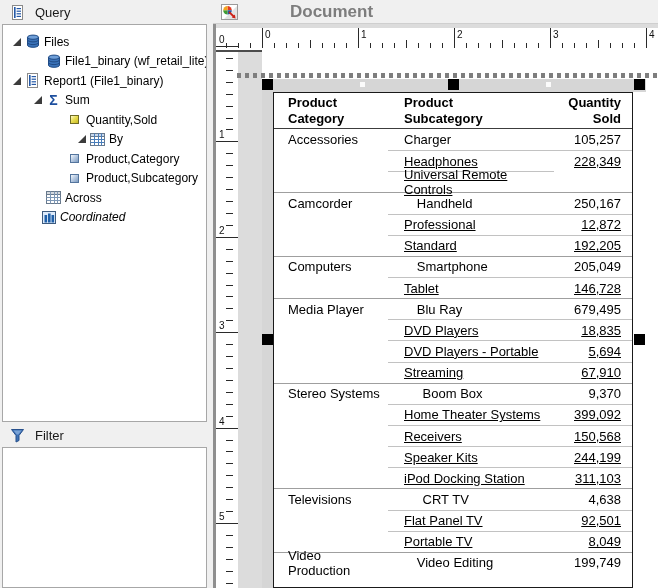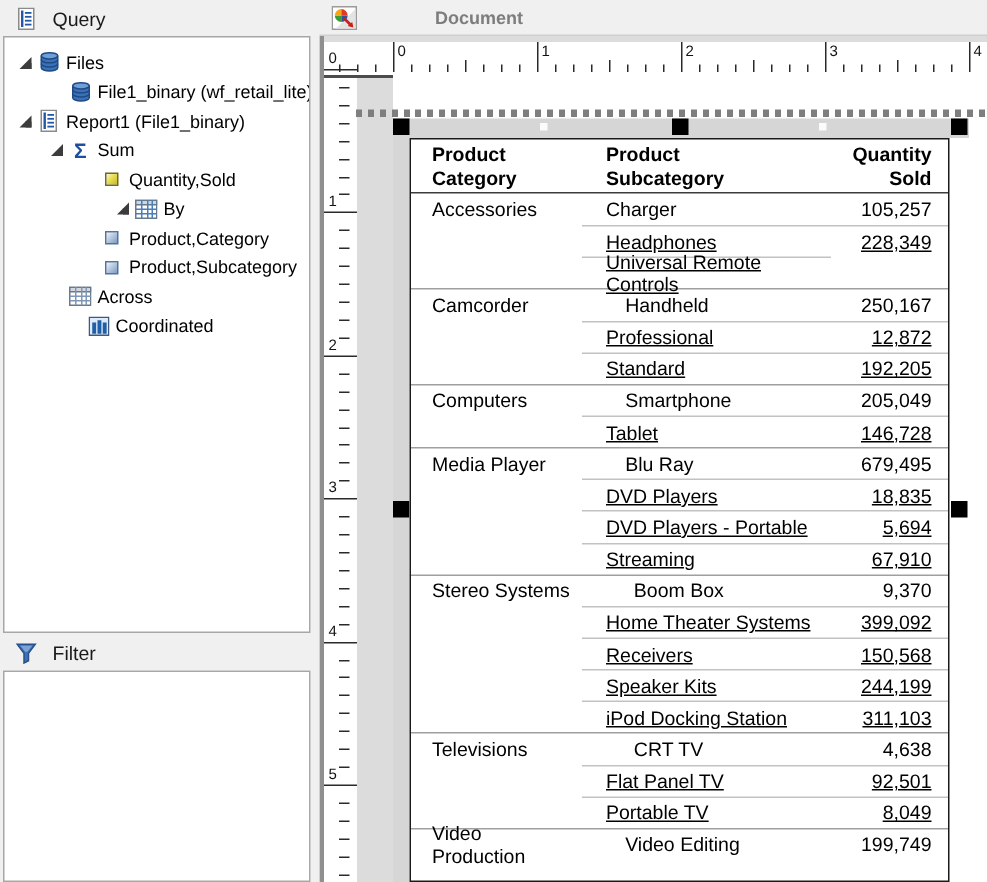--- a/index.html
+++ b/index.html
@@ -19,21 +19,21 @@
   .tri-expanded{width:0;height:0;border:4px solid transparent;border-right-color:#3c3c3c;border-bottom-color:#3c3c3c;}
   .icon-slot{width:17px;height:16px;display:flex;align-items:center;justify-content:center;flex:0 0 17px;margin-right:3px;}
   .sq-field{width:9px;height:9px;box-sizing:border-box;}
   .sq-yellow{background:linear-gradient(135deg,#fdf9cf 0%,#e8dd52 45%,#c9bb24 100%);border:1px solid #6f6b25;}
   .sq-blue{background:linear-gradient(135deg,#f2f6fb 0%,#b9cbe2 45%,#7e9cc0 100%);border:1px solid #53749d;}
   .sigma{font-size:14px;font-weight:bold;color:#1d4f9e;line-height:14px;}
   
   #doc-panel{position:absolute;left:213px;top:0;width:445px;height:588px;}
   #doc-header{position:absolute;left:0;top:0;width:445px;height:24px;background:#f0f0f0;
               border-bottom:1px solid #cfcfcf;display:flex;align-items:center;gap:5px;padding-left:8px;box-sizing:border-box;}
-  #doc-title{font-size:12px;font-weight:bold;color:#7d7d7d;padding-left:44px;}
+  #doc-title{font-size:17px;font-weight:bold;color:#7d7d7d;padding-left:44px;}
   #canvas{position:absolute;left:0;top:24px;width:445px;height:564px;background:#dcdcdc;overflow:hidden;}
   #canvas-edge{left:0;top:0;width:3px;height:564px;background:#8f8f8f;}
   #page{left:49px;top:26px;right:0;bottom:0;background:#fff;}
   #hruler-base{left:3px;top:4px;width:442px;height:22px;background:#fff;border-bottom:2px solid #4c4c4c;box-sizing:content-box;}
   #vruler-base{left:3px;top:4px;width:22px;height:560px;background:#fff;}
   .tick{position:absolute;background:#2a2a2a;}
   .ruler-num{position:absolute;font-size:10px;color:#111;line-height:11px;}
   #marquee{left:24px;top:49px;right:0;height:5px;
            background:repeating-linear-gradient(90deg,#7e7e7e 0 4px,transparent 4px 8px);}
   .sel-band{background:#d6d6d6;}
@@ -161,21 +161,21 @@
           <span class="arrow-slot"></span>
           <span class="icon-slot">
             <svg width="15" height="13" viewBox="0 0 15 13">
               <rect x="0.5" y="0.5" width="14" height="12" fill="#fff" stroke="#68798c"></rect>
               <rect x="0.5" y="0.5" width="14" height="3" fill="#d3d8de" stroke="#68798c"></rect>
               <path d="M4.5,0.5 V12.5 M8.5,0.5 V12.5 M11.5,0.5 V12.5 M0.5,6.5 H14.5 M0.5,9.5 H14.5" stroke="#7d97b5" stroke-width="1" fill="none"></path>
             </svg>
           </span>
           <span>Across</span>
         </div>
-        <div class="tree-row" style="padding-left: 39px;">
+        <div class="tree-row" style="padding-left: 22px; font-style: italic;">
           <span class="arrow-slot"></span>
           <span class="icon-slot">
             <svg width="14" height="13" viewBox="0 0 14 13">
               <rect x="0.5" y="0.5" width="13" height="12" fill="#ddeafa" stroke="#3c5a7e"></rect>
               <rect x="2.5" y="4" width="2.6" height="7.5" fill="#1f5fa8"></rect>
               <rect x="6" y="2.5" width="2.6" height="9" fill="#1f5fa8"></rect>
               <rect x="9.5" y="4" width="2.6" height="7.5" fill="#1f5fa8"></rect>
             </svg>
           </span>
           <span>Coordinated</span>

